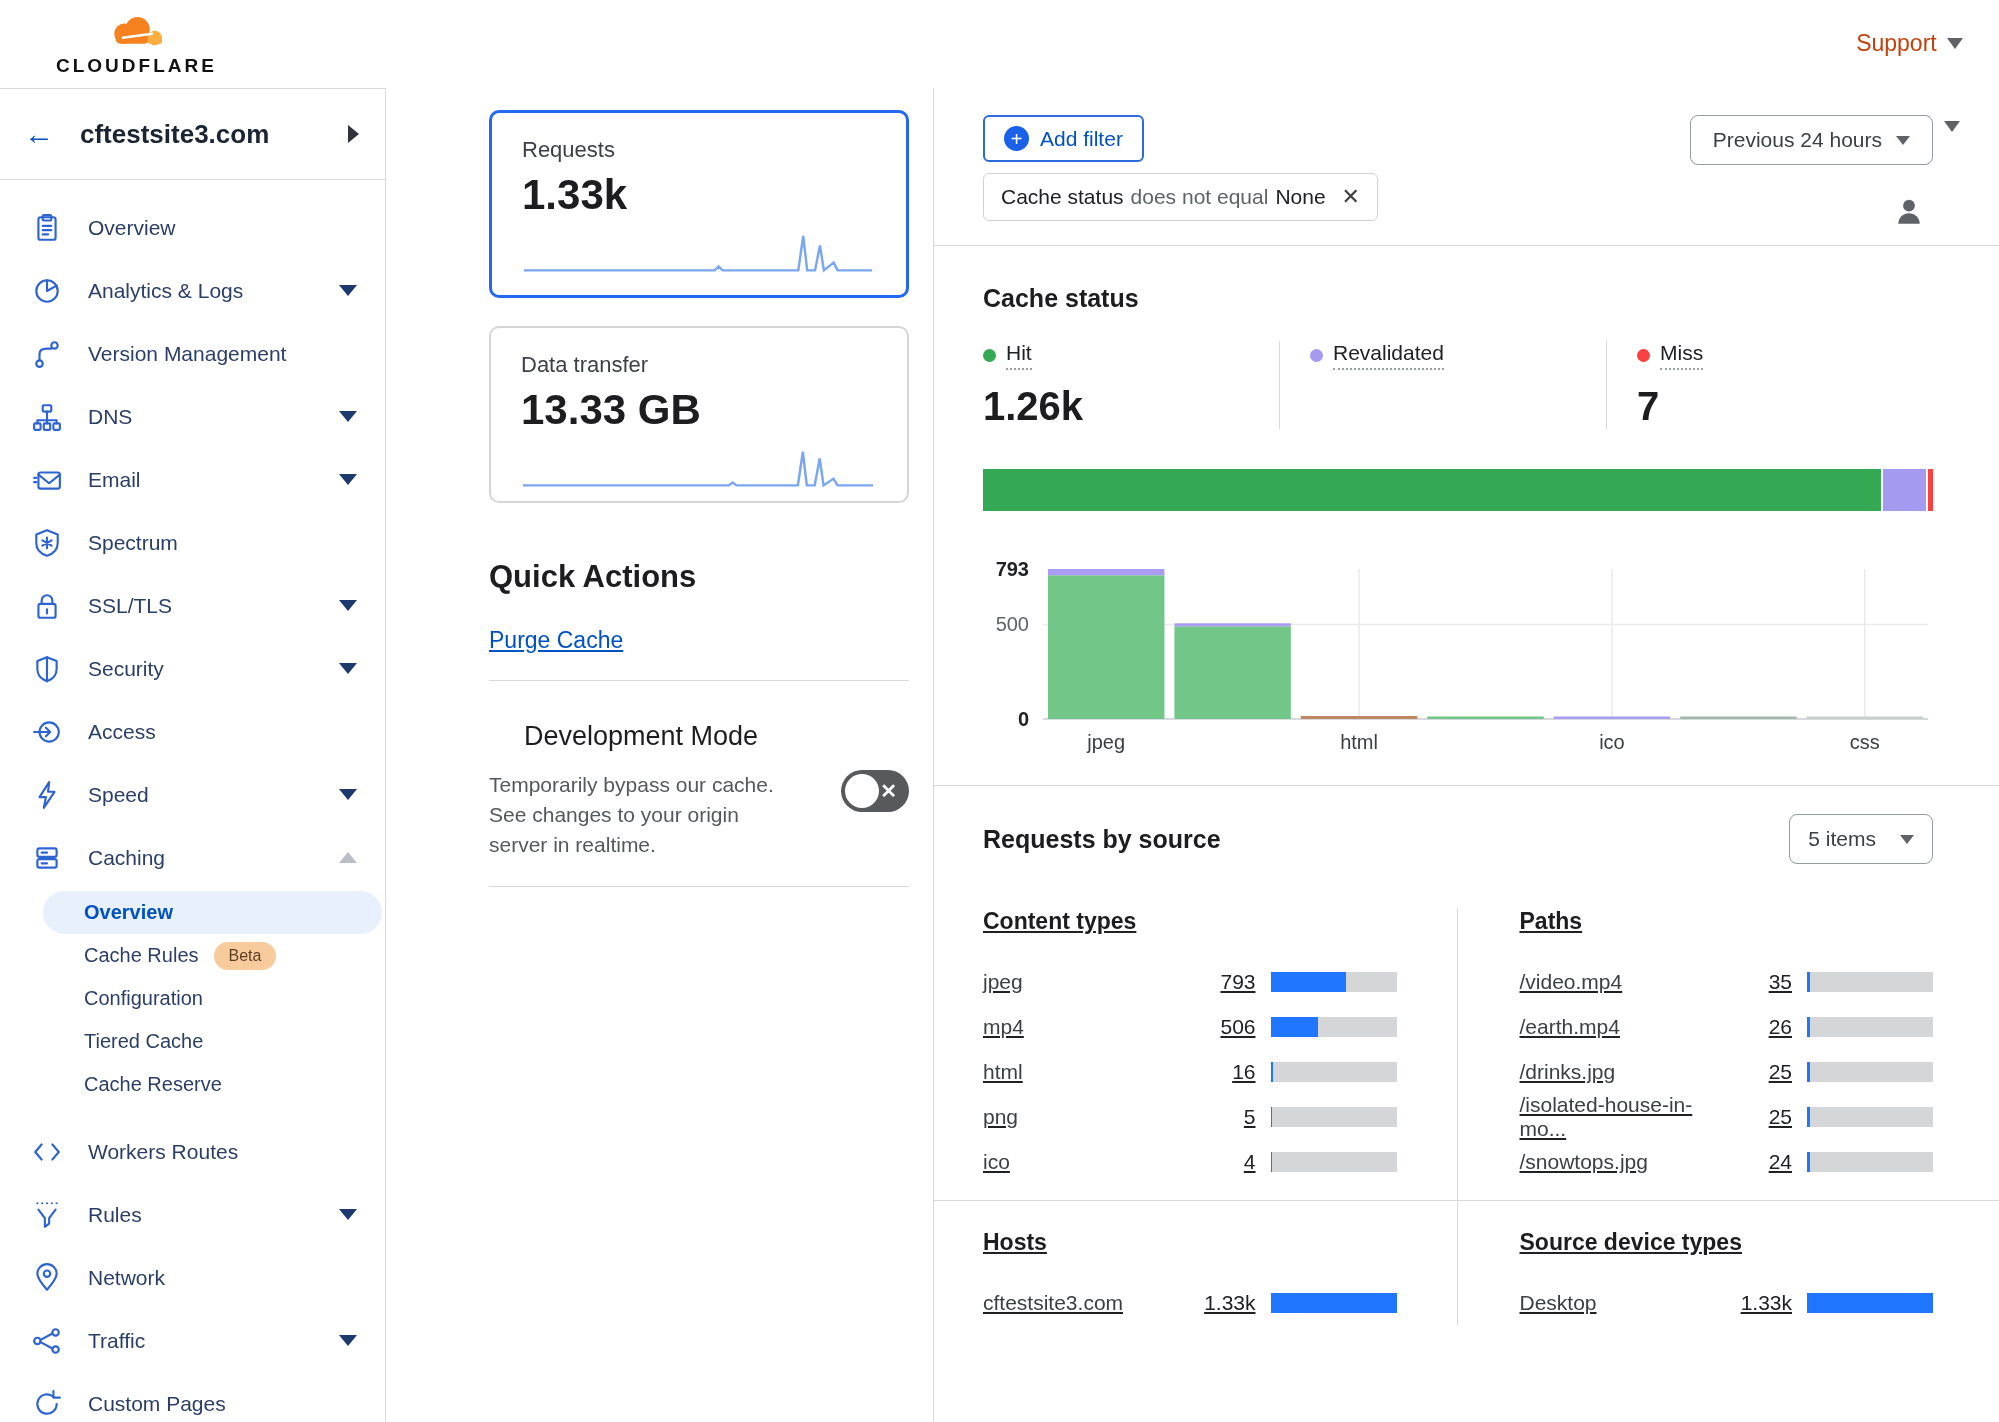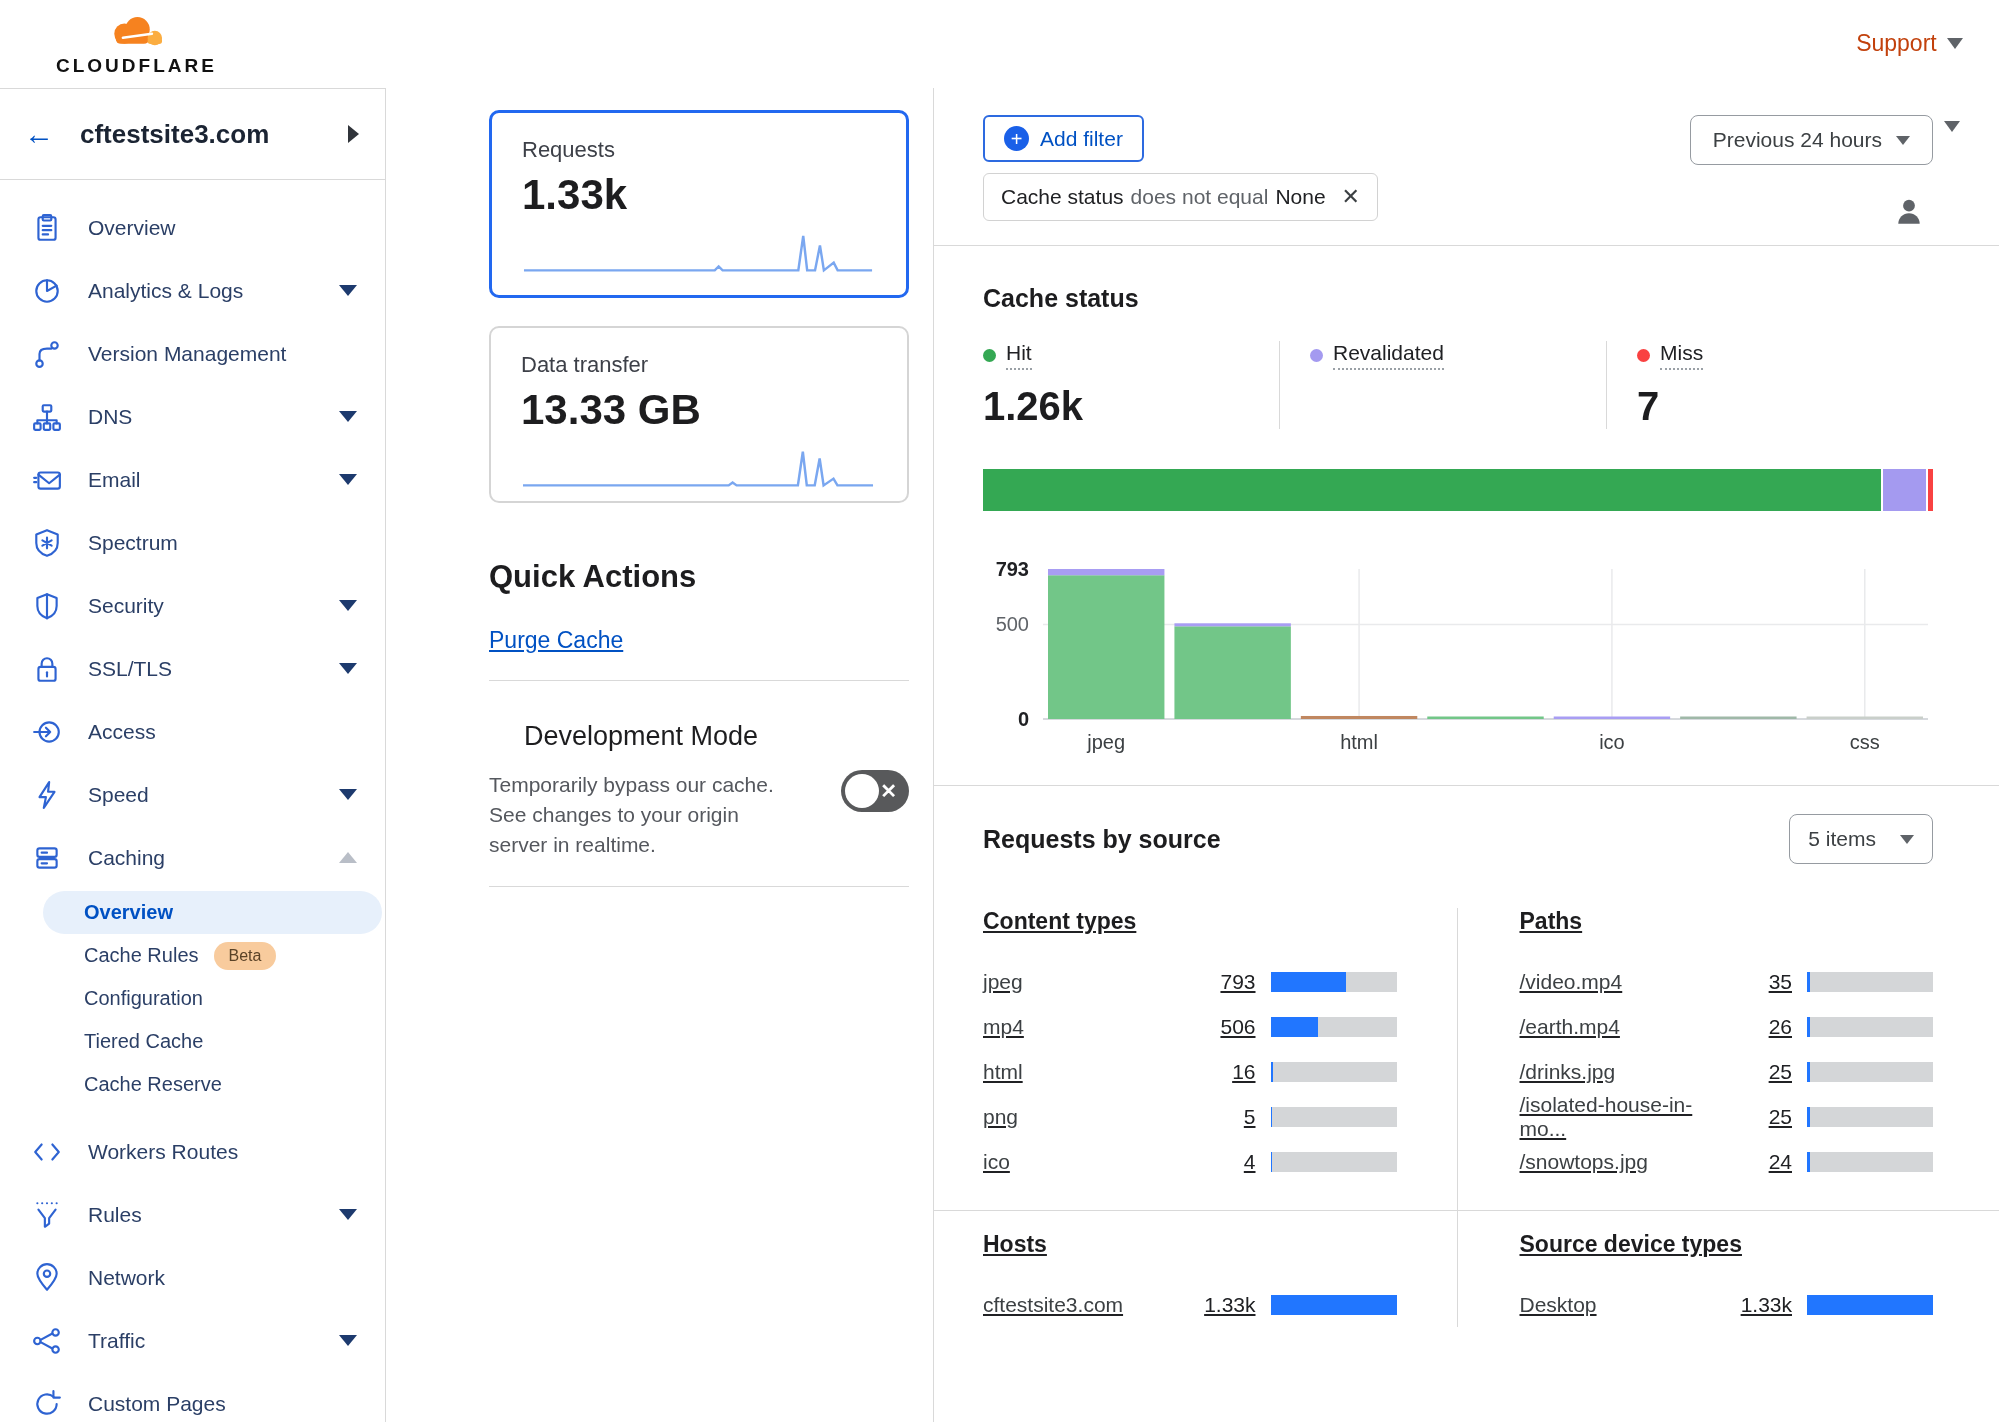--- a/index.html
+++ b/index.html
@@ -94,21 +94,21 @@
   .source-grid { display:flex; margin-top:44px;text-decoration:underline; }
   .src-col { flex:1; }
   .src-col.left { padding-right:60px; }
   .src-col.right { border-left:1px solid #d9d9d9; padding-left:62px; }
   .col-title { font-size:23px; font-weight:bold; color:#1d1d1f; margin:0 0 24px 0; }
   .data-row { display:flex; align-items:center; height:45px; font-size:21px; }
   .row-label { flex:1; color:#3c4043; }
   .row-value { width:74px; text-align:right; color:#202124; margin-right:15px; }
   .row-bar { width:126px; height:20px; background:#d4d6d8; flex:none; }
   .row-fill { height:100%; background:#2176ff; }
-  .host-block { border-top:1px solid #d9d9d9; margin-top:26px; padding-top:20px; }
+  .host-block { border-top:1px solid #d9d9d9; margin-top:16px; padding-top:28px; }
   .src-col.left .host-block { margin-left:-49px; margin-right:-60px; padding-left:49px; padding-right:60px; }
   .src-col.right .host-block { margin-left:-62px; margin-right:-66px; padding-left:62px; padding-right:66px; }
 
   .icon-svg { display:block; }
 </style>
 </head>
 <body>
 
 <div class="app">
 
@@ -218,34 +218,34 @@
         <div class="nav-item">
           <span class="nav-icon"><svg viewBox="0 0 28 28">
                 <path d="M14 2l10 4v8c0 6-4 10-10 12C8 24 4 20 4 14V6z"></path>
                 <path d="M14 9v10M9.7 11.5l8.6 5M18.3 11.5l-8.6 5"></path>
               </svg></span>
           <span class="nav-label">Spectrum</span>
         </div>
 
         <div class="nav-item">
           <span class="nav-icon"><svg viewBox="0 0 28 28">
-                <path d="M14 3l9 3.5V14c0 5.5-3.7 9.5-9 11.5C8.7 23.5 5 19.5 5 14V6.5z"></path>
-                <path d="M14 3v22.5"></path>
-              </svg></span>
-          <span class="nav-label">Security</span>
-          <span class="nav-caret"></span>
-        </div>
-
-        <div class="nav-item">
-          <span class="nav-icon"><svg viewBox="0 0 28 28">
                 <rect x="6" y="12" width="16" height="13" rx="2"></rect>
                 <path d="M9 12V9a5 5 0 0 1 10 0v3"></path>
                 <line x1="14" y1="17" x2="14" y2="21"></line>
               </svg></span>
           <span class="nav-label">SSL/TLS</span>
+          <span class="nav-caret"></span>
+        </div>
+
+        <div class="nav-item">
+          <span class="nav-icon"><svg viewBox="0 0 28 28">
+                <path d="M14 3l9 3.5V14c0 5.5-3.7 9.5-9 11.5C8.7 23.5 5 19.5 5 14V6.5z"></path>
+                <path d="M14 3v22.5"></path>
+              </svg></span>
+          <span class="nav-label">Security</span>
           <span class="nav-caret"></span>
         </div>
 
         <div class="nav-item">
           <span class="nav-icon"><svg viewBox="0 0 28 28">
                 <circle cx="16" cy="14" r="9"></circle>
                 <path d="M2 14h15M13 10l4 4-4 4"></path>
               </svg></span>
           <span class="nav-label">Access</span>
         </div>

